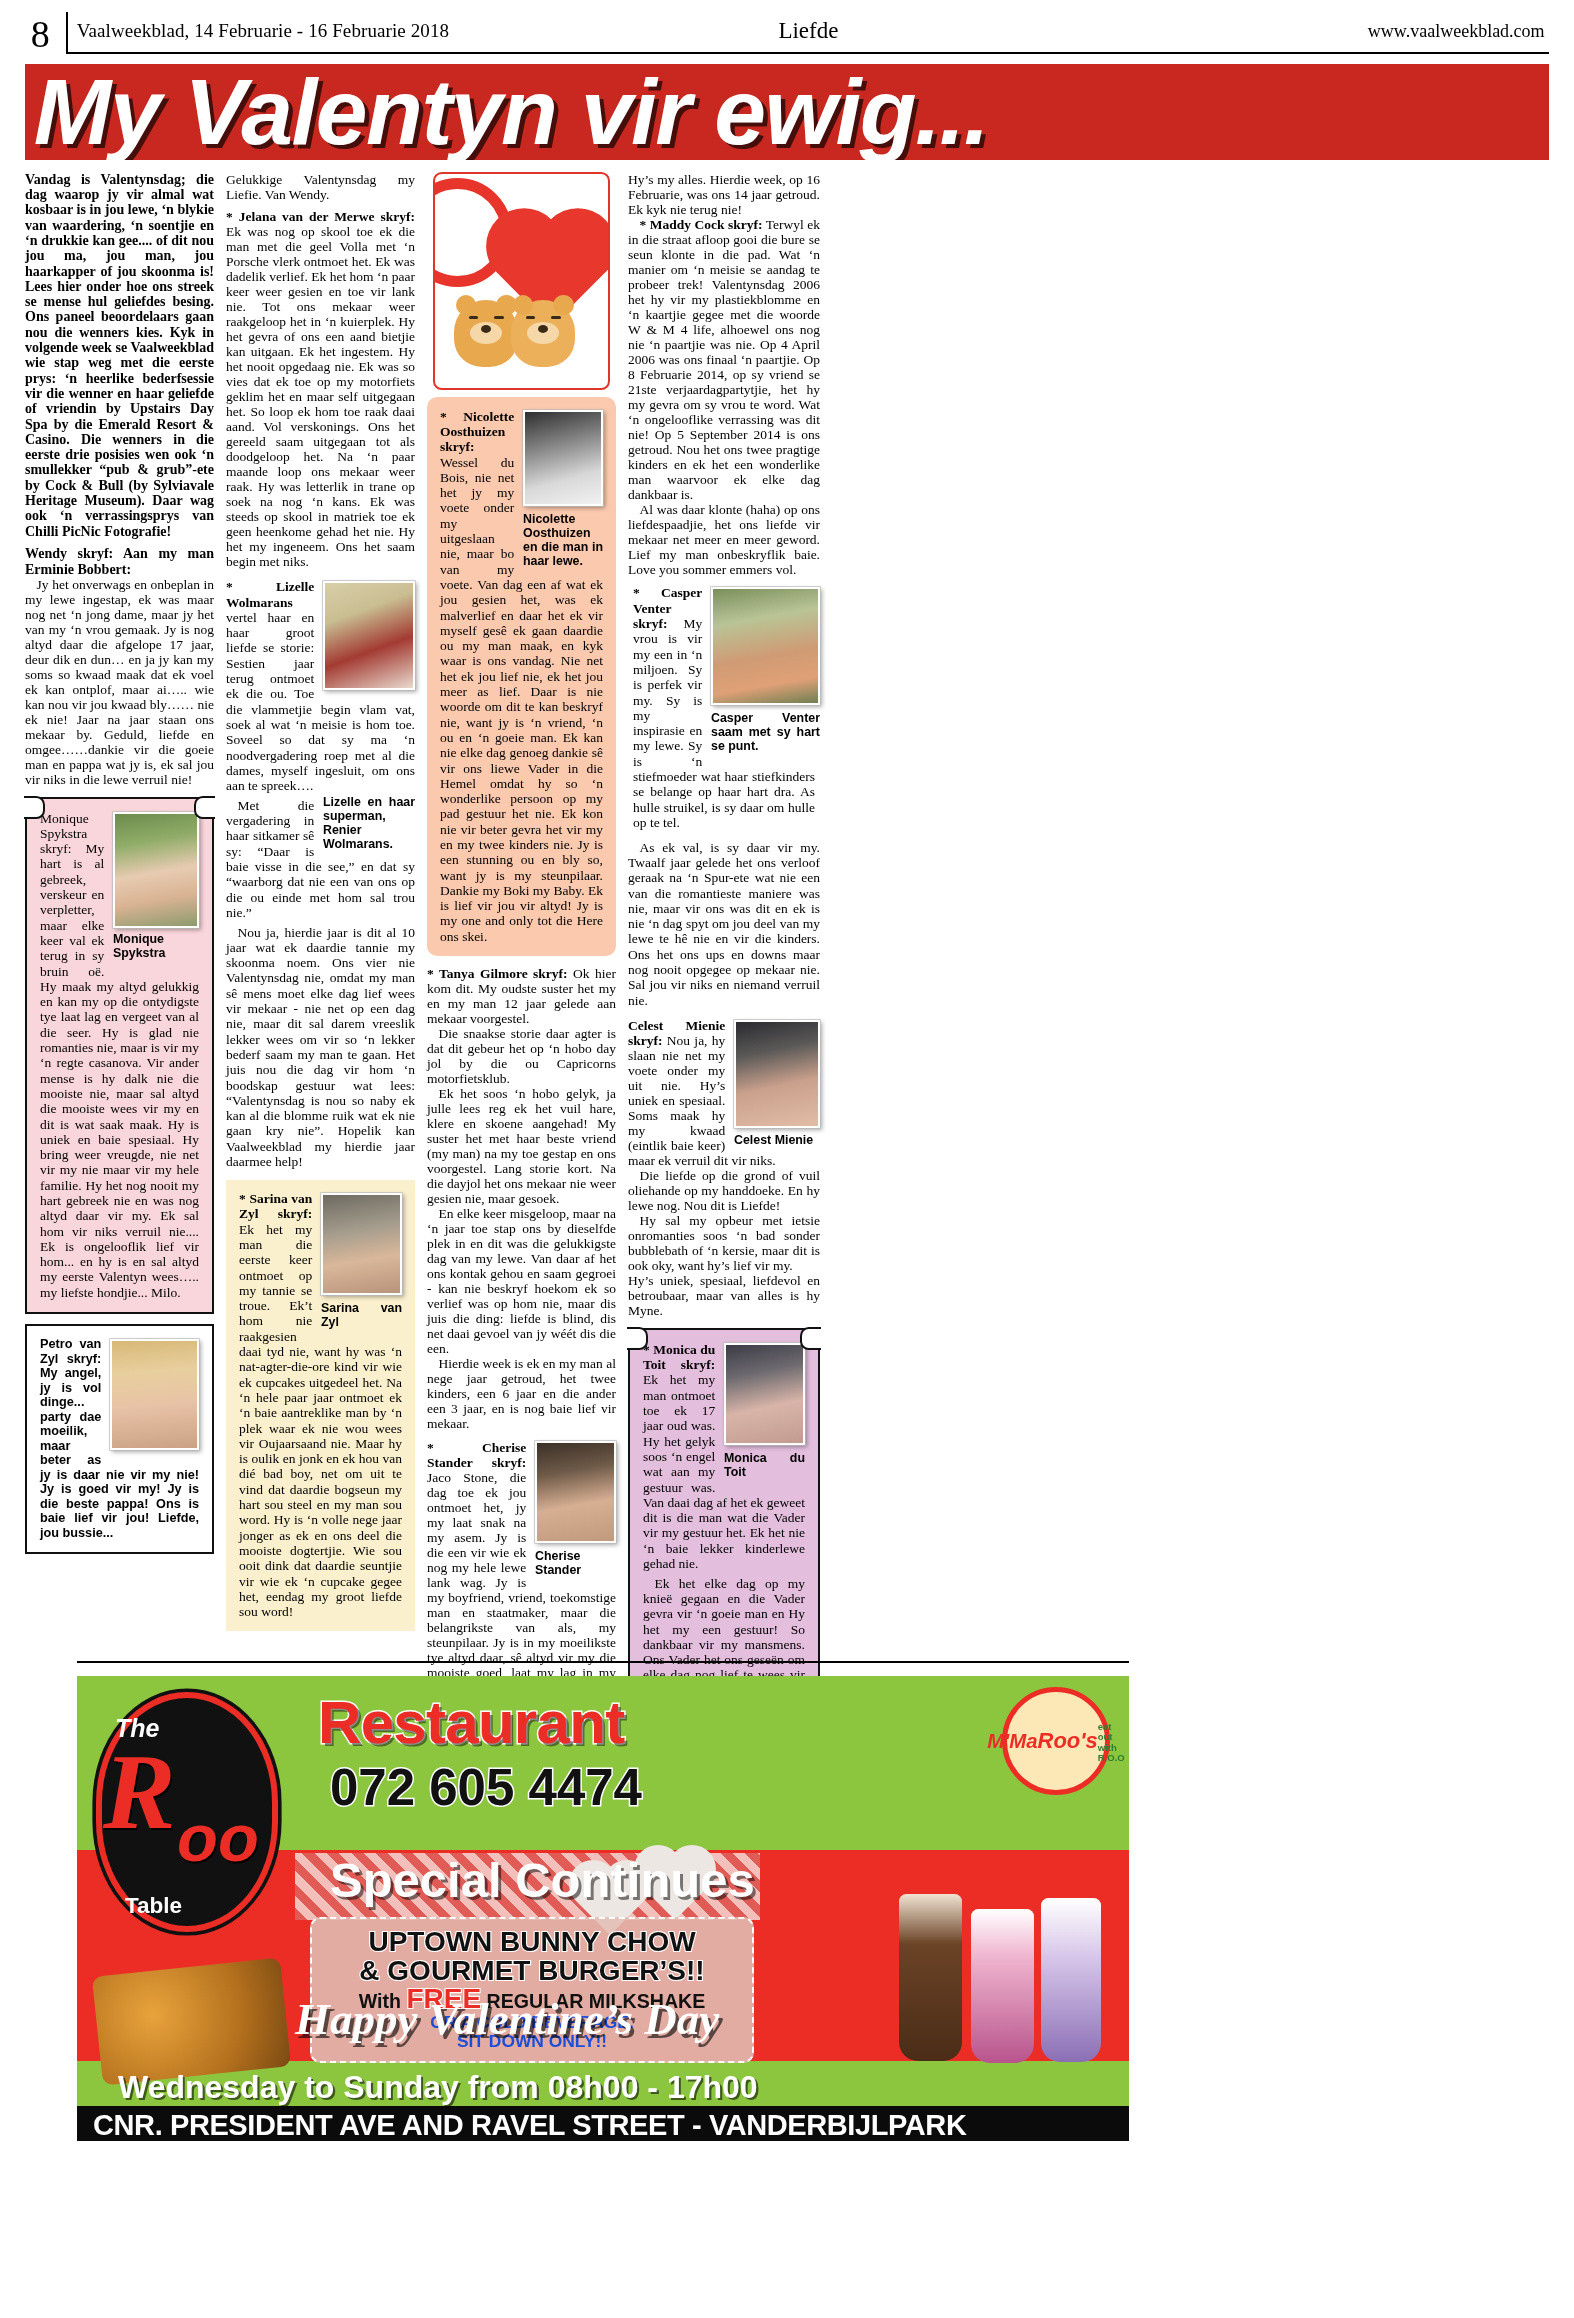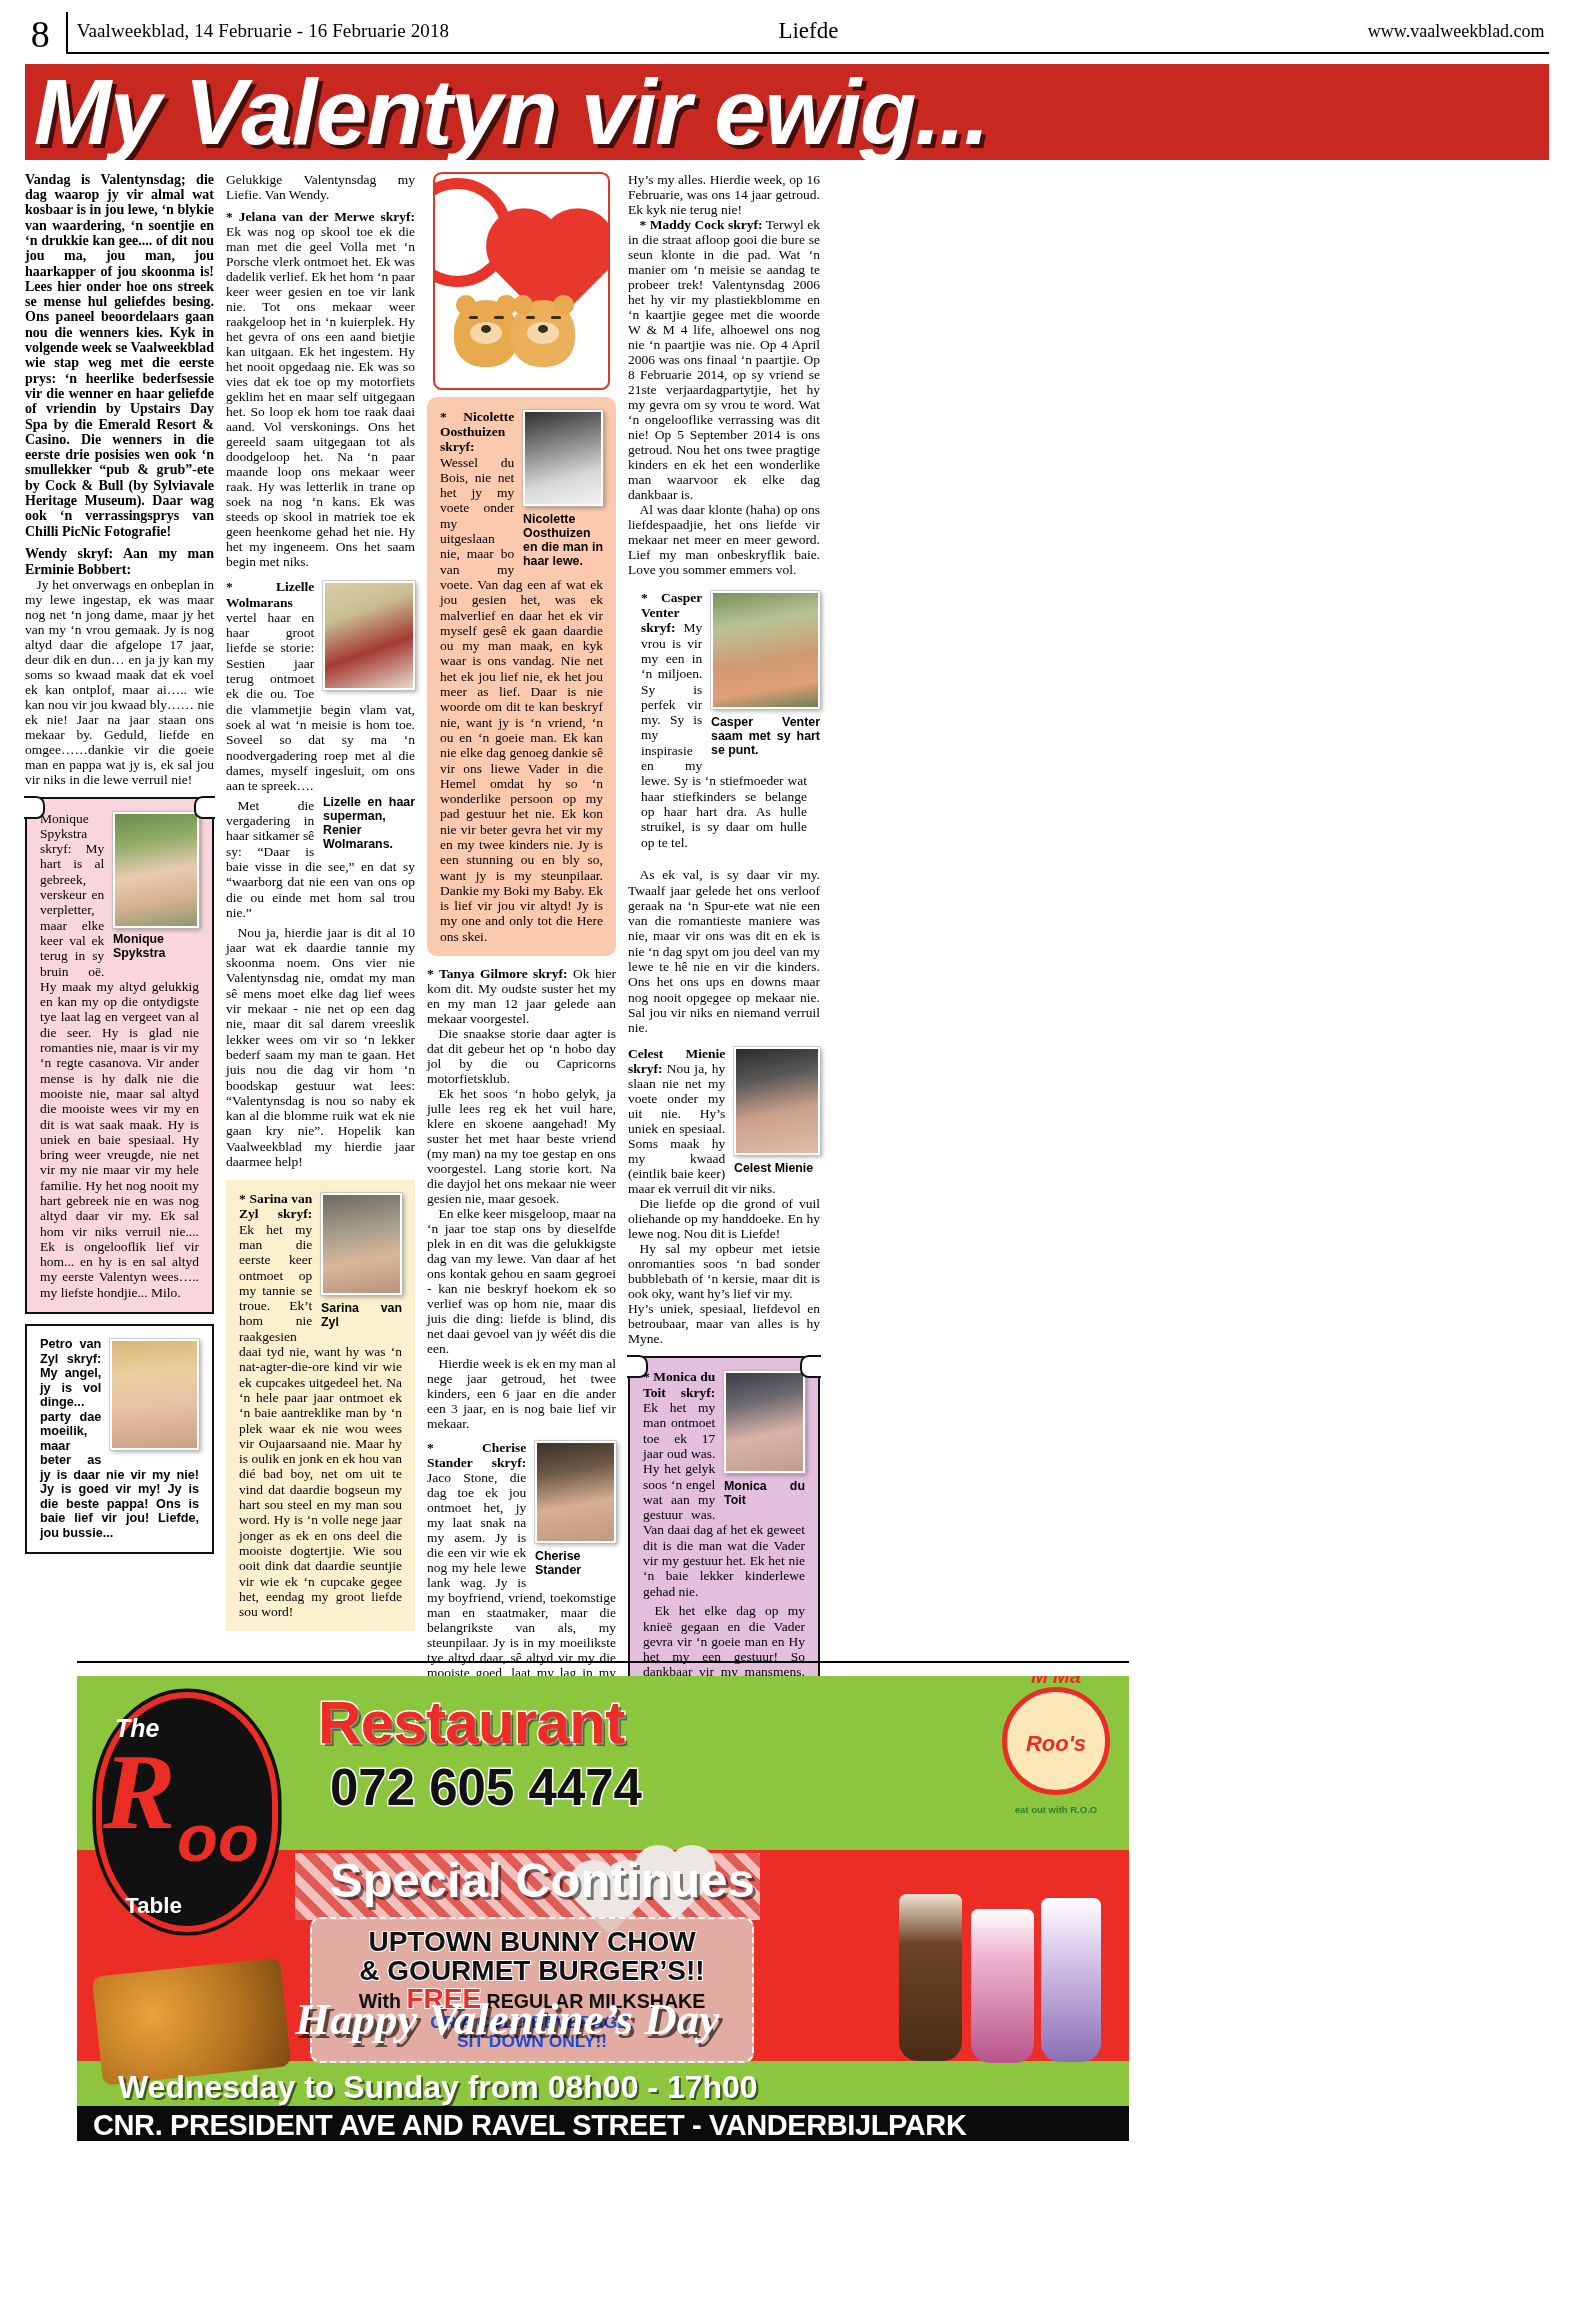--- a/index.html
+++ b/index.html
@@ -140,21 +140,21 @@
                    -webkit-text-stroke:2.9px #fff; paint-order:stroke fill;
                    text-shadow:2.9px 2.9px 0 rgba(0,0,0,.45); }
   .ad-phone { position:absolute; left:253px; top:86px; color:#111; font-weight:700;
               font-size:51px; letter-spacing:0px; line-height:1;
               -webkit-text-stroke:2.9px #fff; paint-order:stroke fill; }
   .ad-special { position:absolute; left:253px; top:180px; color:#fff; font-weight:700;
                 font-size:49px; line-height:1; text-shadow:2.9px 2.9px 0 rgba(0,0,0,.5); }
 
   .mma { position:absolute; right:19px; top:11.6px; width:108px; height:108px;
          background:#fbe8b6; border-radius:50%; border:5.1px solid #ec2d26;
-         display:flex; flex-direction:column; align-items:center; justify-content:center;gap:48px; }
+         display:flex; flex-direction:row; align-items:center; justify-content:center; }
   .mma .l1 { color:#ec2d26; font-weight:700; font-size:20.4px; line-height:19px; font-style:italic; }
   .mma .l2 { color:#ec2d26; font-weight:700; font-size:22px; line-height:20.4px; font-style:italic; }
   .mma .l3 { color:#2f7d32; font-weight:700; font-size:9.5px; line-height:10.2px; margin-top:2.9px; }
 
   .promo { position:absolute; left:233px; top:241px; width:444px; background:rgba(225,190,180,.88);
            border:2.9px dashed #fff; border-radius:10.2px; padding:8.7px 10.2px; text-align:center; }
   .promo .l1 { font-weight:700; font-size:28px; line-height:29px; color:#111;
                -webkit-text-stroke:2.2px #fff; paint-order:stroke fill; }
   .promo .l2 { font-size:19.6px; line-height:23px; color:#111; font-weight:700; margin-top:1.5px; }
   .promo .l2 .free { color:#ec2d26; font-size:28px; -webkit-text-stroke:2.2px #fff;
@@ -322,21 +322,21 @@
       <p class="body" style="text-indent:0">Hy’s my alles. Hierdie week, op 16 Februarie, was ons 14 jaar getroud. Ek kyk nie terug nie!</p>
       <p class="body" style="text-indent:11.6px">
         <b>* Maddy Cock skryf:</b>
         <span>Terwyl ek in die straat afloop gooi die bure se seun klonte in die pad. Wat ‘n manier om ‘n meisie se aandag te probeer trek! Valentynsdag 2006 het hy vir my plastiekblomme en ‘n kaartjie gegee met die woorde W &amp; M 4 life, alhoewel ons nog nie ‘n paartjie was nie. Op 4 April 2006 was ons finaal ‘n paartjie. Op 8 Februarie 2014, op sy vriend se 21ste verjaardagpartytjie, het hy my gevra om sy vrou te word. Wat ‘n ongelooflike verrassing was dit nie! Op 5 September 2014 is ons getroud. Nou het ons twee pragtige kinders en ek het een wonderlike man waarvoor ek elke dag dankbaar is.</span>
       </p>
       <p class="body">Al was daar klonte (haha) op ons liefdespaadjie, het ons liefde vir mekaar net meer en meer geword. Lief my man onbeskryflik baie. Love you sommer emmers vol.</p>
 
       <div class="tbox" style="padding:0;margin-top:8.7px">
         <div class="photo float-r p-casper" style="width:109px;height:118px"></div>
         <div class="cap float-r" style="width:109px;clear:right">Casper Venter saam met sy hart se punt.</div>
-        <p class="txt" style="margin:13px">
+        <p class="txt" style="margin:5px">
           <b>* Casper Venter skryf:</b>
           <span>My vrou is vir my een in ‘n miljoen. Sy is perfek vir my. Sy is my inspirasie en my lewe. Sy is ‘n stiefmoeder wat haar stiefkinders se belange op haar hart dra. As hulle struikel, is sy daar om hulle op te tel.</span>
         </p>
         <div class="clr"></div>
         <p class="txt" style="text-indent:11.6px;margin:4.4px 0 0">As ek val, is sy daar vir my. Twaalf jaar gelede het ons verloof geraak na ‘n Spur-ete wat nie een van die romantieste maniere was nie, maar vir ons was dit en ek is nie ‘n dag spyt om jou deel van my lewe te hê nie en vir die kinders. Ons het ons ups en downs maar nog nooit opgegee op mekaar nie. Sal jou vir niks en niemand verruil nie.</p>
       </div>
 
       <div style="margin-top:8.7px">
         <div class="photo float-r p-celest" style="width:86px;height:108px"></div>
         <div class="cap float-r" style="width:86px;clear:right">Celest Mienie</div>

